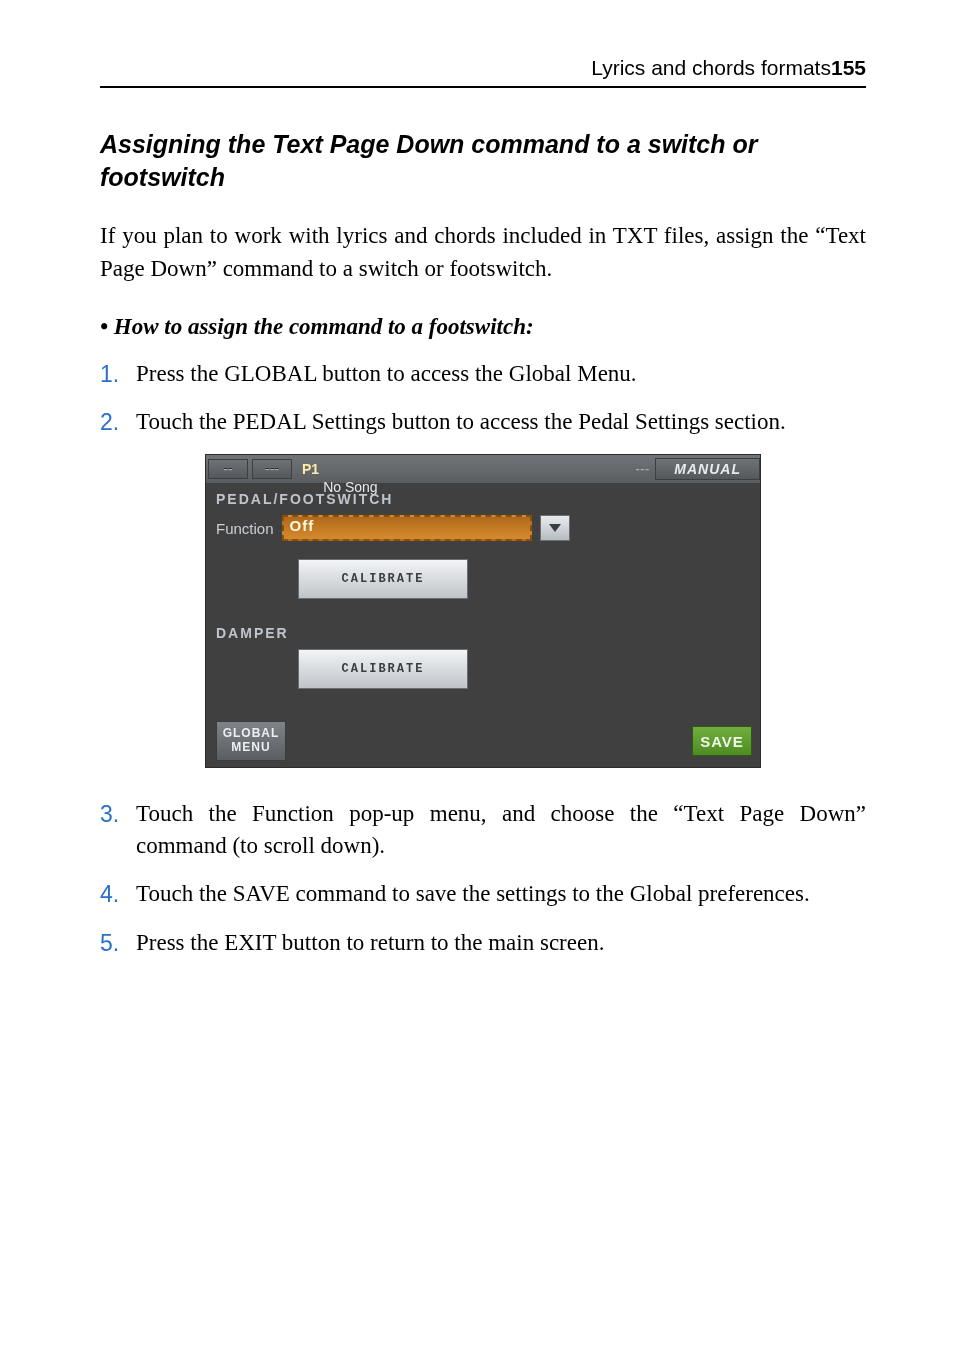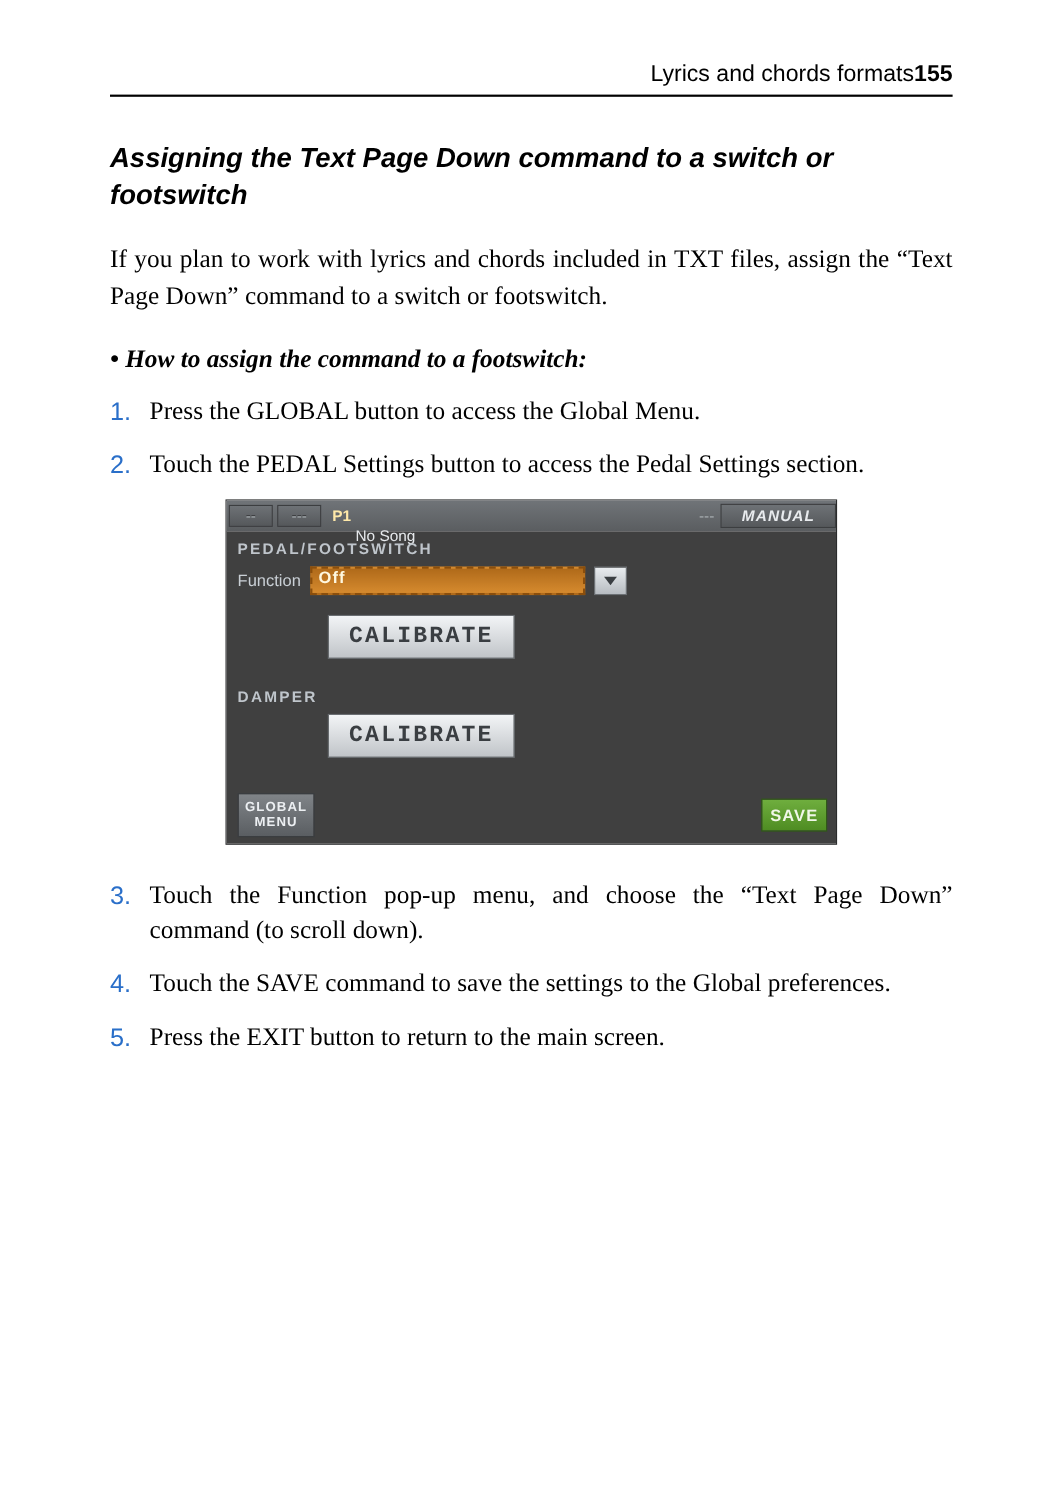--- a/index.html
+++ b/index.html
@@ -27,21 +27,21 @@
   .dev-top .dashes { color: #a9aeb3; margin-right: 6px; }
   .dev-top .manual { background: linear-gradient(#6e7276,#55585b); border: 1px solid #3c3e40; padding: 2px 18px; color: #e8ebee; font-weight: bold; letter-spacing: 1px; font-style: italic; }
   .dev-body { background: #404040; padding: 8px 8px 6px 10px; }
   .grp-label { color: #bfc5cb; font-weight: bold; letter-spacing: 2px; font-size: 14px; margin-bottom: 8px; }
   .func-row { display: flex; align-items: center; gap: 8px; margin-bottom: 18px; }
   .func-caption { color: #c9cfd5; font-size: 15px; text-align: right; }
   .func-field { flex: 0 0 250px; height: 26px; background: linear-gradient(#b06a1a,#d58a2e); border: 2px dashed #8a4e0c; display: flex; padding-left: 6px; color: #fff8df; font-weight: bold; letter-spacing: 1px; }
   .dd-btn { width: 30px; height: 26px; background: linear-gradient(#e9ecef,#b7bcc1); border: 1px solid #6c7074; display: flex; align-items: center; justify-content: center; }
   .dd-btn svg { display: block; }
   .calib-wrap { margin-left: 82px; margin-bottom: 26px; }
-  .btn-cal { width: 170px; height: 40px; background: linear-gradient(#f2f4f6,#c0c4c8); border: 1px solid #6a6e72; color: #3a3e42; font-weight: bold; letter-spacing: 2px; display: flex; align-items: center; justify-content: center; font-family: 'Courier New', monospace; font-size: 21px; }
+  .btn-cal { width: 170px; height: 40px; background: linear-gradient(#f2f4f6,#c0c4c8); border: 1px solid #6a6e72; color: #3a3e42; font-weight: bold; letter-spacing: 2px; display: flex; align-items: center; justify-content: center; font-family: 'Courier New', monospace; font-size: 12px; }
   .dev-footer { display: flex; justify-content: space-between; align-items: center; padding-top: 6px; }
   .btn-global { width: 70px; height: 40px; background: linear-gradient(#808488,#5a5e62); border: 1px solid #3a3d40; color: #eceff2; font-weight: bold; font-size: 12px; line-height: 1.15; display: flex; flex-direction: column; align-items: center; justify-content: center; letter-spacing: 1px; }
   .btn-save { width: 60px; height: 30px; background: linear-gradient(#6fae3e,#4e8c22); border: 1px solid #2f5a15; color: #f0f7e8; font-weight: bold; display: flex; align-items: center; justify-content: center; letter-spacing: 1px; font-size: 15px; }
 </style>
 </head>
 <body>
 
 <div class="page">
   <div class="header-row">
     <span class="header-left">Lyrics and chords formats</span>

